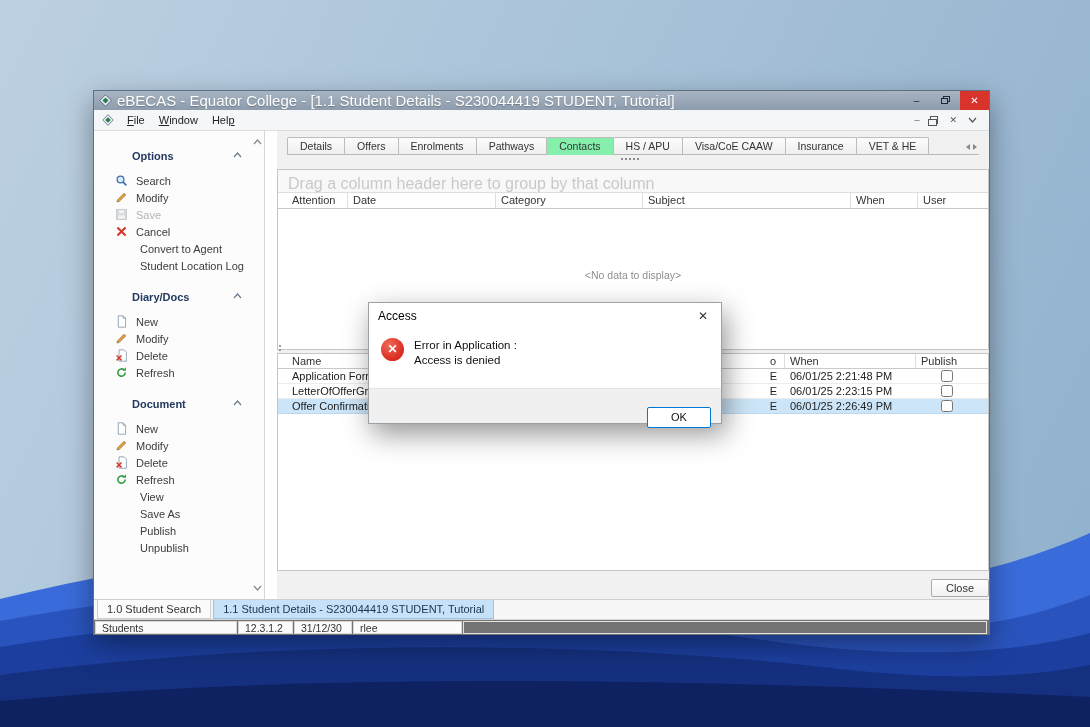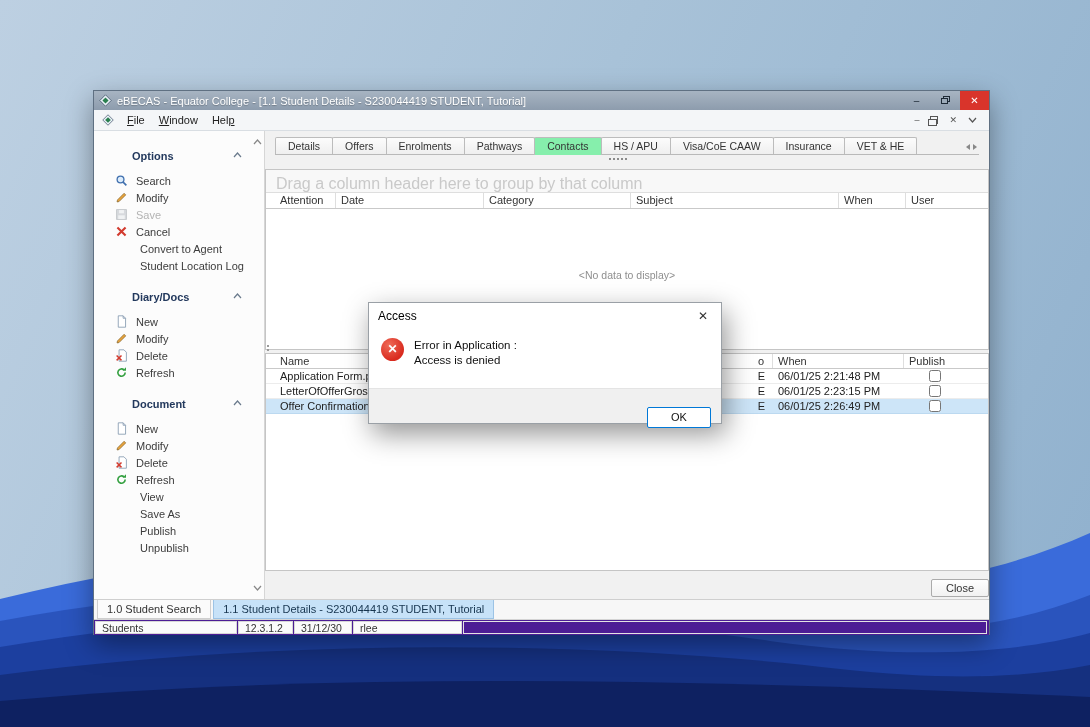--- a/index.html
+++ b/index.html
@@ -12,21 +12,21 @@
   .waves { position:absolute; left:0; bottom:0; width:1090px; height:240px; }
 
   
   .window { position:absolute; left:93px; top:90px; width:897px; height:545px;
     background:#f2f2f2; border:1px solid #5f7082;
     box-shadow:0 10px 26px rgba(0,0,0,.38); }
 
   .titlebar { height:19px; background:linear-gradient(#a7b4c2,#8d9cad);
     display:flex; align-items:center; padding-left:5px; color:#fff; }
   .titlebar .app-ic { width:13px; height:13px; margin-right:5px; flex:none; }
-  .title-text { font-size:11px; text-shadow:0 1px 1px rgba(0,0,0,.25); white-space:nowrap; overflow:hidden; }
+  .title-text { font-size:15px; text-shadow:0 1px 1px rgba(0,0,0,.25); white-space:nowrap; overflow:hidden; }
   .tb-controls { margin-left:auto; display:flex; height:19px; }
   .tb-btn { width:29px; height:19px; display:flex; align-items:center; justify-content:center;
     color:#1e2a36; font-size:10px; }
   .tb-btn.close { background:#d9342b; color:#fff; }
   .restore-glyph { position:relative; width:9px; height:9px; }
   .restore-glyph i { position:absolute; border:1px solid #1e2a36; background:transparent; display:block; }
   .restore-glyph i:first-child { left:2px; top:0; width:7px; height:6px; }
   .restore-glyph i:last-child  { left:0; top:2px; width:7px; height:6px; background:#9dabb9; }
 
   .menubar { height:21px; background:#f4f6f8; border-bottom:1px solid #d9dee3;
@@ -58,21 +58,21 @@
   .side-scroll { position:absolute; right:0; top:0; bottom:0; width:13px; }
   .side-scroll .arr-up { position:absolute; top:8px; left:2px; }
   .side-scroll .arr-dn { position:absolute; bottom:8px; left:2px; }
 
   .vdots { position:absolute; width:2px; height:2px; background:#9a9a9a;
     box-shadow:0 4px #9a9a9a, 0 8px #9a9a9a; }
   .hdots { position:absolute; width:2px; height:2px; background:#8a8a8a;
     box-shadow:4px 0 #8a8a8a, 8px 0 #8a8a8a, 12px 0 #8a8a8a, 16px 0 #8a8a8a; }
 
   
-  .content { flex:1; position:relative; background:#f1f1f1; }
+  .content { flex:1; position:relative; background:#f1f1f1;margin-left:12px; }
 
   .tabstrip { position:absolute; left:10px; right:10px; top:6px; height:18px;
     display:flex; align-items:flex-end; border-bottom:1px solid #b9b9b9; }
   .tab { height:17px; line-height:16px; padding:0 12px; font-size:10.5px; color:#333;
     background:linear-gradient(#fcfcfc,#efefef); border:1px solid #bcbcbc; border-bottom:none;
     border-radius:2px 2px 0 0; margin-right:-1px; white-space:nowrap; }
   .tab.active { background:#86efac; height:18px; margin-bottom:-1px; position:relative; z-index:2; }
   .tab-scroll { margin-left:auto; display:flex; gap:3px; align-items:center; padding:0 2px 4px 4px; }
   .tri-l { width:0; height:0; border-top:3px solid transparent; border-bottom:3px solid transparent; border-right:4px solid #888; }
   .tri-r { width:0; height:0; border-top:3px solid transparent; border-bottom:3px solid transparent; border-left:4px solid #888; }
@@ -114,21 +114,21 @@
     text-align:center; line-height:16px; color:#333; }
 
   
   .bottom-tabs { position:absolute; left:0; right:0; top:508px; height:20px;
     background:#f7f7f7; border-top:1px solid #cfcfcf; display:flex; align-items:stretch; padding-left:3px; }
   .btab { padding:0 9px; line-height:18px; border:1px solid #cfcfcf; border-top:none;
     background:#fbfbfb; margin-right:2px; white-space:nowrap; color:#333; }
   .btab.active { background:#c7e2f8; border-color:#9cc3e5; color:#17354f; }
 
   .statusbar { position:absolute; left:0; right:0; top:528px; height:16px;
-    background:#4c1d95; border-top:1px solid #d4d4d4; display:flex; align-items:center; padding:0 1px; }
+    background:#737373; border-top:1px solid #d4d4d4; display:flex; align-items:center; padding:0 1px; }
   .scell { height:13px; line-height:12px; border:1px solid #d7d7d7; background:#fbfbfb;
     padding:0 6px; margin-right:1px; font-size:10.5px; color:#333; overflow:hidden; white-space:nowrap; }
   .scell.s0 { width:142px; } .scell.s1 { width:55px; } .scell.s2 { width:58px; } .scell.s3 { width:109px; }
   .scell.sfill { flex:1; border-color:#e3e3e3; background:transparent; }
 
   
   .dialog { position:absolute; left:368px; top:302px; width:354px; height:122px;
     background:#fff; border:1px solid #9aa0a6; box-shadow:4px 10px 26px rgba(0,0,0,.42); z-index:50; }
   .dlg-title { height:26px; display:flex; align-items:center; padding-left:9px; font-size:12px; color:#000; background:#fff; }
   .dlg-close { position:absolute; right:0; top:0; width:36px; height:26px; display:flex;

